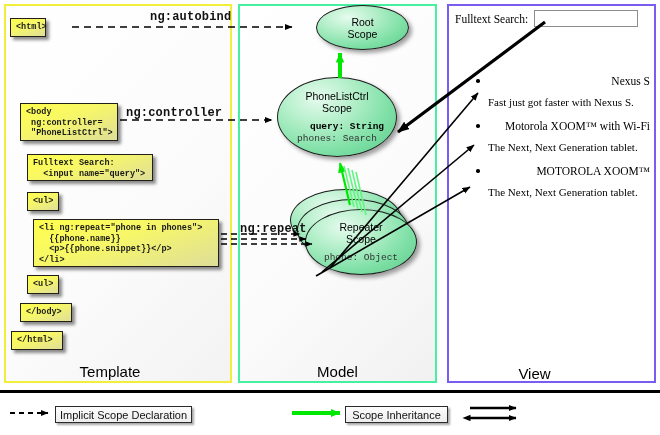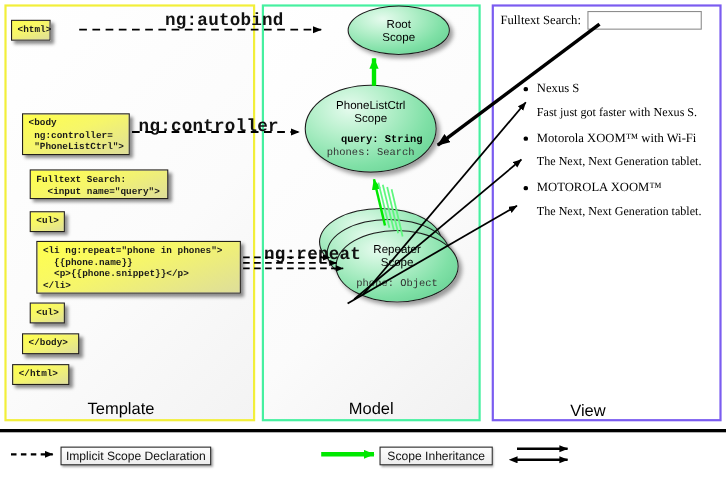--- a/index.html
+++ b/index.html
@@ -40,27 +40,27 @@
   .ell .props span{color:#333;}
 
   
   .view-inner{position:absolute;left:455px;top:10px;width:195px;
      font-family:"Liberation Serif",serif;color:#000;}
   .vsearch{font-size:11.5px;display:flex;align-items:center;gap:6px;}
   .vsearch-input{width:98px;height:13px;border:1px solid #8d8d8d;background:#fff;}
   .vlist{position:absolute;left:470px;top:74px;width:180px;
      font-family:"Liberation Serif",serif;color:#000;}
   .vitem{position:relative;margin-bottom:2px;}
-  .vname{font-size:11.5px;line-height:15px;padding-left:18px;}
+  .vname{font-size:11.5px;line-height:15px;padding-left:18px;text-align:right;}
   .vbullet{position:absolute;left:6px;top:5px;width:3.5px;height:3.5px;border-radius:50%;background:#000;}
   .vsnip{font-size:11px;line-height:15px;padding-left:18px;margin-top:6px;}
 
   
   .albl{position:absolute;font-family:"Liberation Mono","DejaVu Sans Mono",monospace;
-     font-size:16px;color:#111;font-weight:bold;letter-spacing:.2px;}
+     font-size:12px;color:#111;font-weight:bold;letter-spacing:.2px;}
 
   
   #wires{position:absolute;left:0;top:0;width:660px;height:435px;pointer-events:none;}
 
   
   .legend-rule{position:absolute;left:0;top:390px;width:660px;height:3px;background:#000;}
   .lbox{position:absolute;box-sizing:border-box;height:17px;
      background:linear-gradient(180deg,#fdfdfd 0%,#ededed 100%);
      border:1.5px solid #2b2b2b;
      box-shadow:1.5px 1.5px 2px rgba(0,0,0,0.35);

